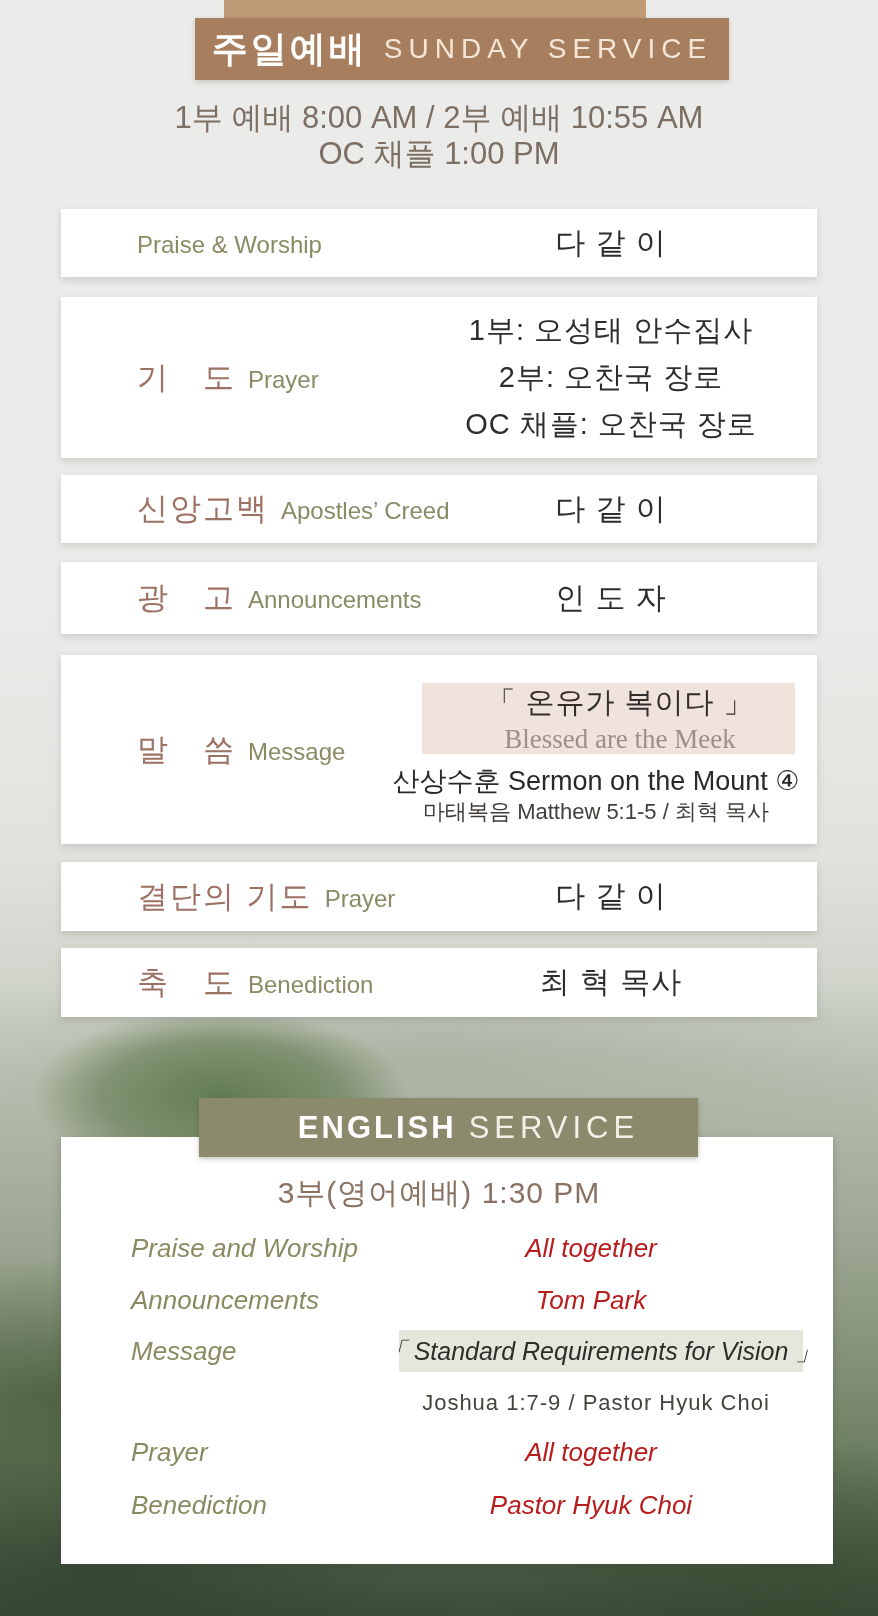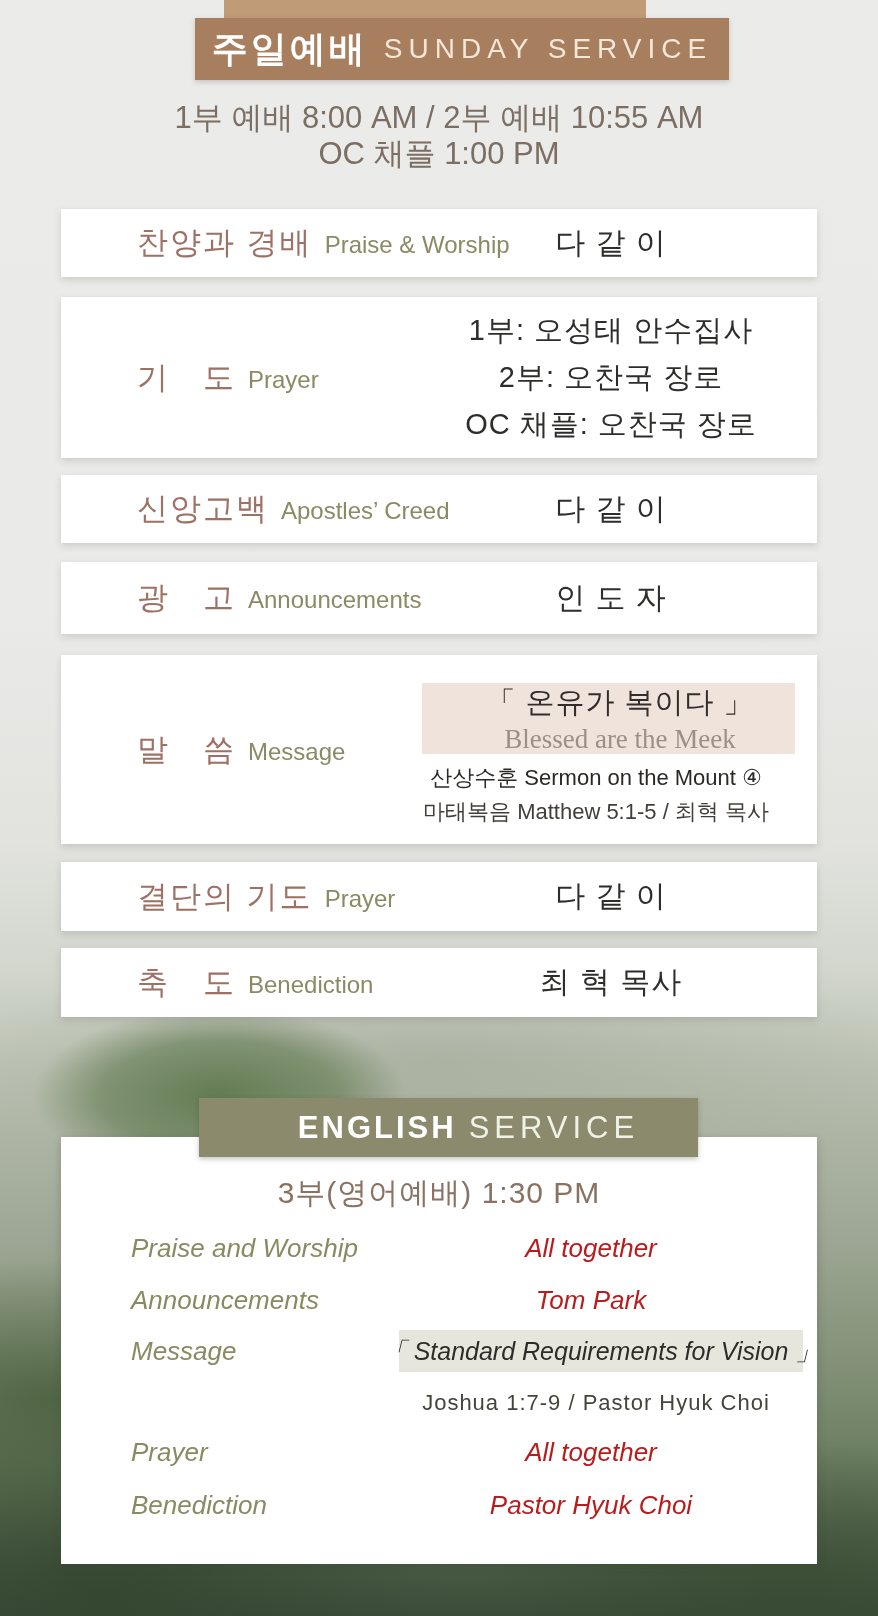--- a/index.html
+++ b/index.html
@@ -52,34 +52,34 @@
   .row6{top:862px;height:69px;}
   .row7{top:948px;height:69px;}
   
   .msg-box-kr{
     position:absolute;left:361px;top:28px;width:350px;height:71px;background:#f0e3dc;
     display:flex;flex-direction:column;align-items:center;justify-content:center;padding-left:23px;
   }
   .msg-box-kr .mt{font-size:29px;color:#332e2b;letter-spacing:1px;}
   .msg-box-kr .me{font-family:"Liberation Serif","DejaVu Serif",serif;font-size:27px;color:#9a9089;margin-top:1px;}
   .msg-sub{position:absolute;left:300px;top:108px;width:470px;text-align:center;
-    font-size:22px;color:#2b2927;}
+    font-size:27px;color:#2b2927;}
   .msg-ref{position:absolute;left:300px;top:142px;width:470px;text-align:center;
     font-size:22px;color:#413e3a;}
   
   .banner-en{
     position:absolute;left:199px;top:1098px;width:459px;height:59px;background:#8b8a6c;
     display:flex;align-items:center;justify-content:center;gap:12px;z-index:2;
     box-shadow:0 2px 5px rgba(60,66,52,.3);
     padding-left:40px;
   }
   .banner-en .b{font-size:31px;font-weight:bold;color:#ffffff;letter-spacing:3px;}
   .banner-en .l{font-size:31px;color:#f0f1e7;letter-spacing:5px;text-align:right;}
   .panel-en{position:absolute;left:61px;top:1137px;width:756px;height:427px;background:#ffffff;
-    box-shadow:0 3px 8px rgba(60,66,52,.3);z-index:1;}
+    box-shadow:0 3px 8px rgba(60,66,52,.3);z-index:1;padding-left:16px;}
   .en-time{position:absolute;left:0;top:36px;width:756px;text-align:center;
     font-size:30px;color:#8a7263;letter-spacing:1px;}
   .en-row{position:absolute;left:0;width:756px;height:40px;font-style:italic;}
   .en-row .elbl{position:absolute;left:70px;top:0;height:100%;display:flex;align-items:center;
     font-size:26px;color:#8a8a62;}
   .en-row .eval{position:absolute;left:320px;top:0;width:420px;height:100%;
     display:flex;align-items:center;justify-content:center;font-size:26px;color:#b91c1c;}
   .er1{top:91px;}
   .er2{top:143px;}
   .er-msg{top:175px;height:78px;}
@@ -103,21 +103,20 @@
     <span class="t-kr">주일예배</span>
     <span class="t-en">SUNDAY SERVICE</span>
   </div>
   <div class="times">
     <div>1부 예배 8:00 AM / 2부 예배 10:55 AM</div>
     <div>OC 채플 1:00 PM</div>
   </div>
 
   <div class="panel row1">
     <div class="lbl">
-      <span class="kr">찬양과 경배</span>
       <span class="en">Praise &amp; Worship</span>
     </div>
     <div class="val">다 같 이</div>
   </div>
 
   <div class="panel row2">
     <div class="lbl">
       <span class="kr">기　도</span>
       <span class="en">Prayer</span>
     </div>

